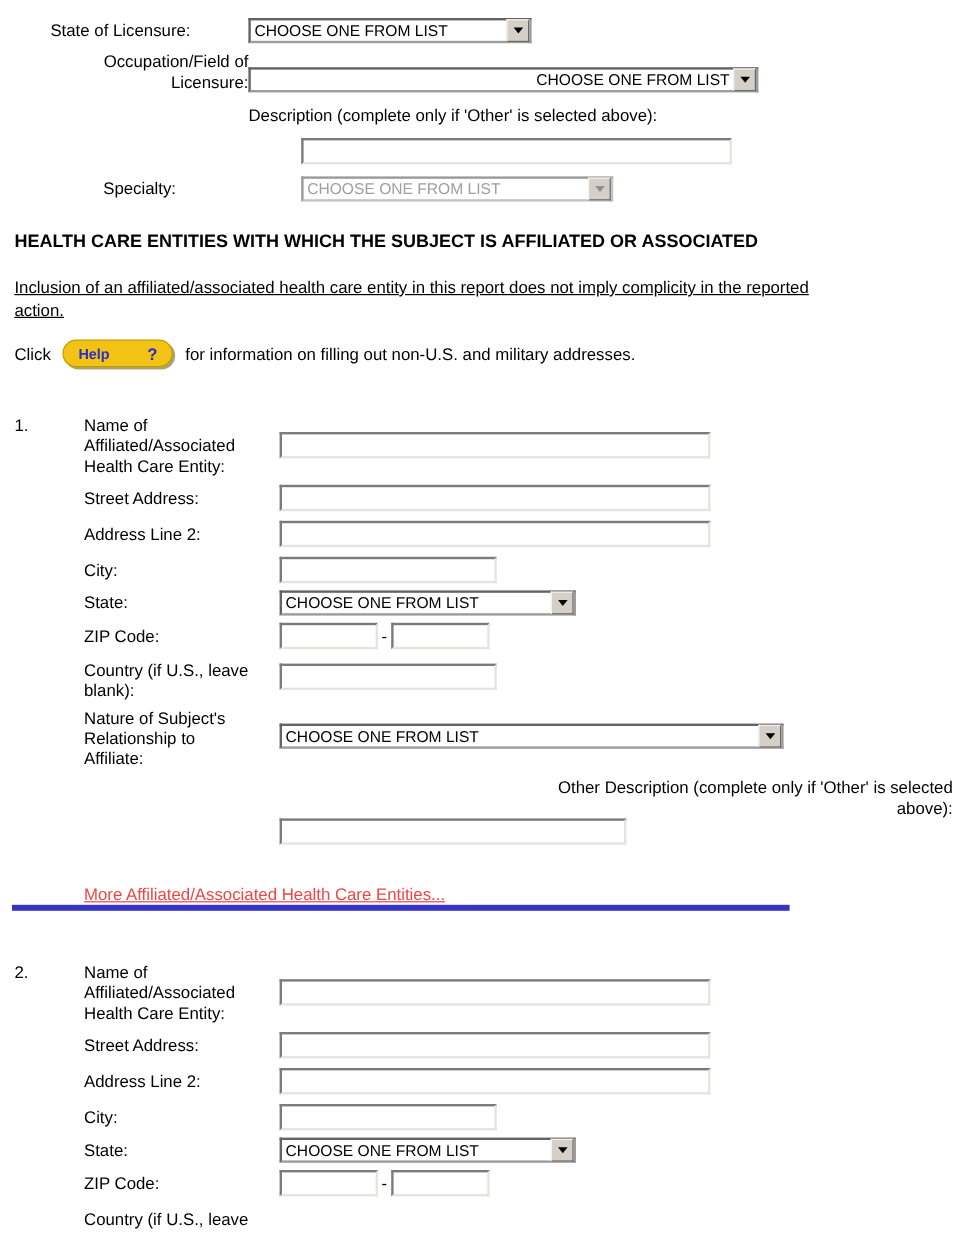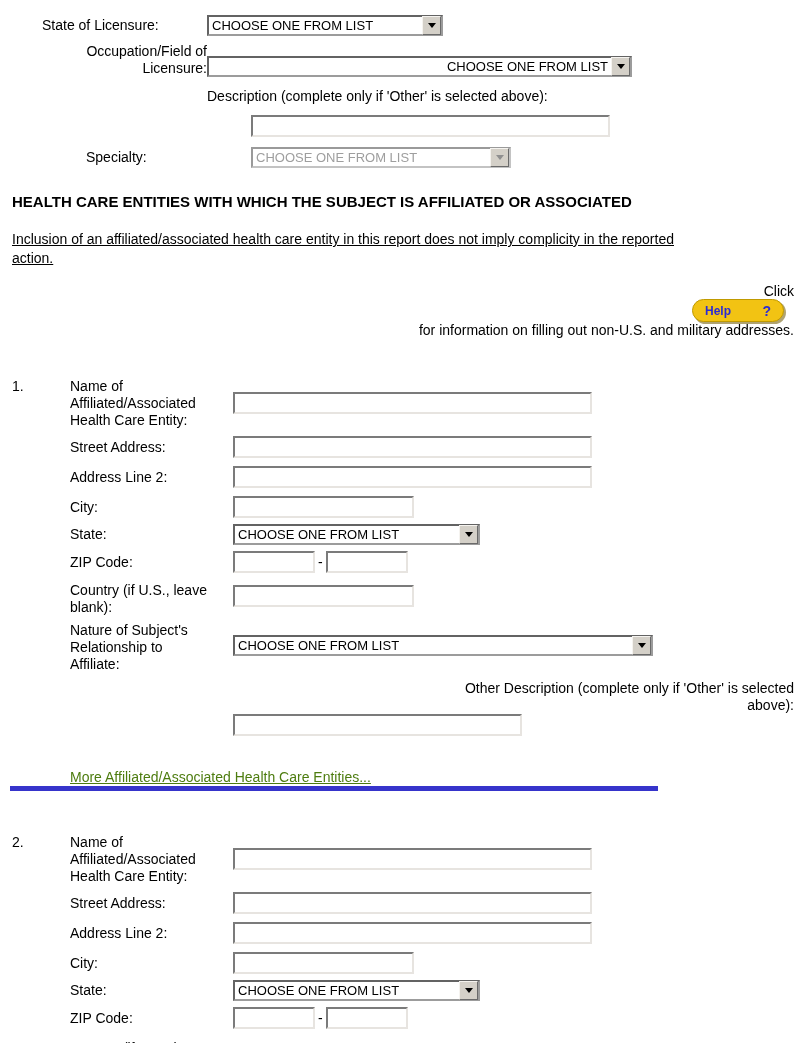--- a/index.html
+++ b/index.html
@@ -41,33 +41,33 @@
     display:flex;align-items:center;justify-content:center;cursor:default;
   }
   .sel-arrow{width:0;height:0;border-left:4px solid transparent;border-right:4px solid transparent;border-top:5px solid #000;}
   .sel.disabled{border-color:#9a9a9a #c3c3c3 #c3c3c3 #9a9a9a;}
   .sel.disabled .sel-text{color:#9e9e9e;}
   .sel.disabled .sel-arrow{border-top-color:#8f8f8f;}
   .zip-dash{align-self:flex-end;margin:0 3px 3px 3px;}
   
   .heading{margin:25px 0 0 12px;font-size:15px;font-weight:bold;line-height:17px;}
   .intro{margin:20px 0 0 12px;line-height:19px;white-space:pre-line;text-decoration:underline;}
-  .click-row{display:flex;align-items:flex-end;margin:15px 0 0 12px;flex-direction:column;}
+  .click-row{display:flex;align-items:center;margin:15px 0 0 12px;}
   .help-btn{
     display:inline-flex;align-items:center;justify-content:space-between;
     width:92px;height:23px;box-sizing:border-box;padding:0 12px;margin:0 10px;
     background:#f2c313;border:1px solid #c09a00;border-radius:12px;
     box-shadow:2px 2px 0 rgba(110,88,0,0.55);cursor:pointer;
   }
   .help-label{color:#2b2bd6;font-size:12px;font-weight:bold;}
   .help-q{color:#2b2bd6;font-size:14px;font-weight:bold;}
   .odesc-label{line-height:17px;white-space:pre-line;text-align:right;}
   .more-link{
     display:inline-block;margin-left:70px;margin-top:34px;line-height:15px;
-    color:#4d7c0f;text-decoration:underline;cursor:pointer;text-align:right;
+    color:#ef4444;text-decoration:underline;cursor:pointer;text-align:right;
   }
   .divider{margin:1px 0 0 10px;width:648px;height:5px;background:#3634cb;}
   
   .mt7{margin-top:7px;}  .mt11{margin-top:11px;} .mt10{margin-top:10px;padding-left:44px;}
   .mb6{margin-bottom:6px;} .mb7{margin-bottom:7px;} .mb8{margin-bottom:8px;}
   .mb9{margin-bottom:9px;} .mb11{margin-bottom:11px;}
   .sec1{margin-top:40px;} .sec2{margin-top:43px;}
   .name-input{margin-top:14px;}
   .country-input{margin-top:3px;}
   .nature-sel{margin-top:13px;}

